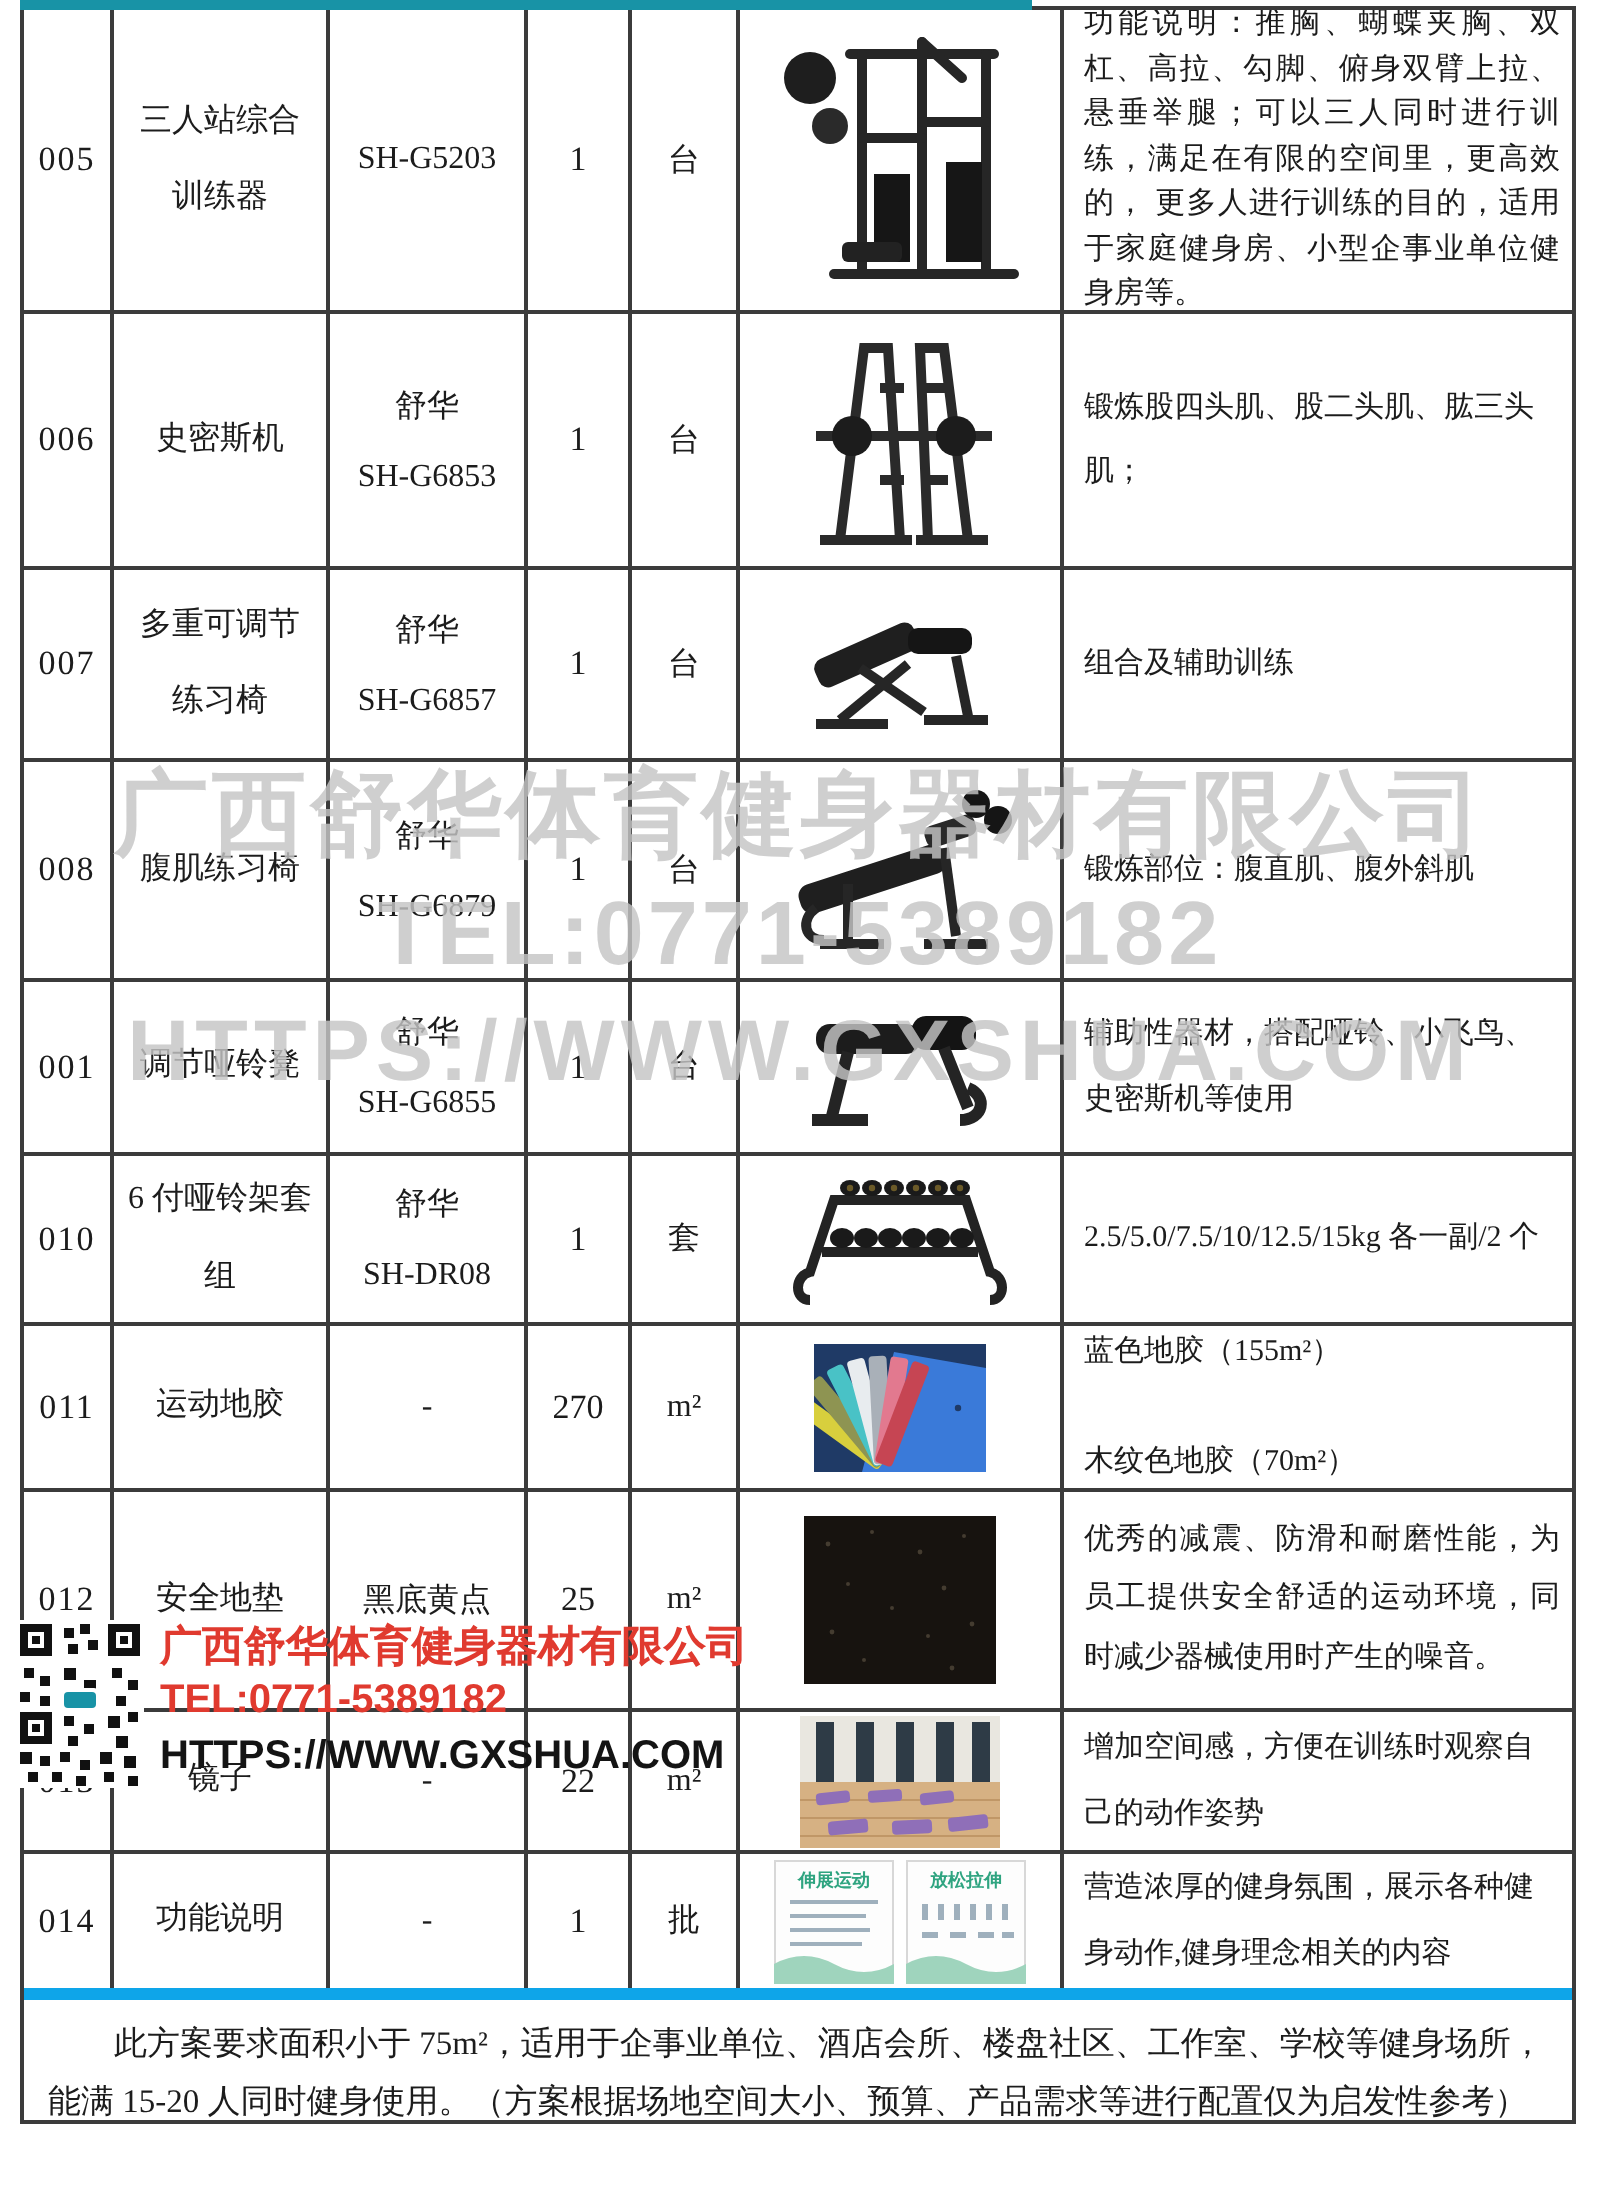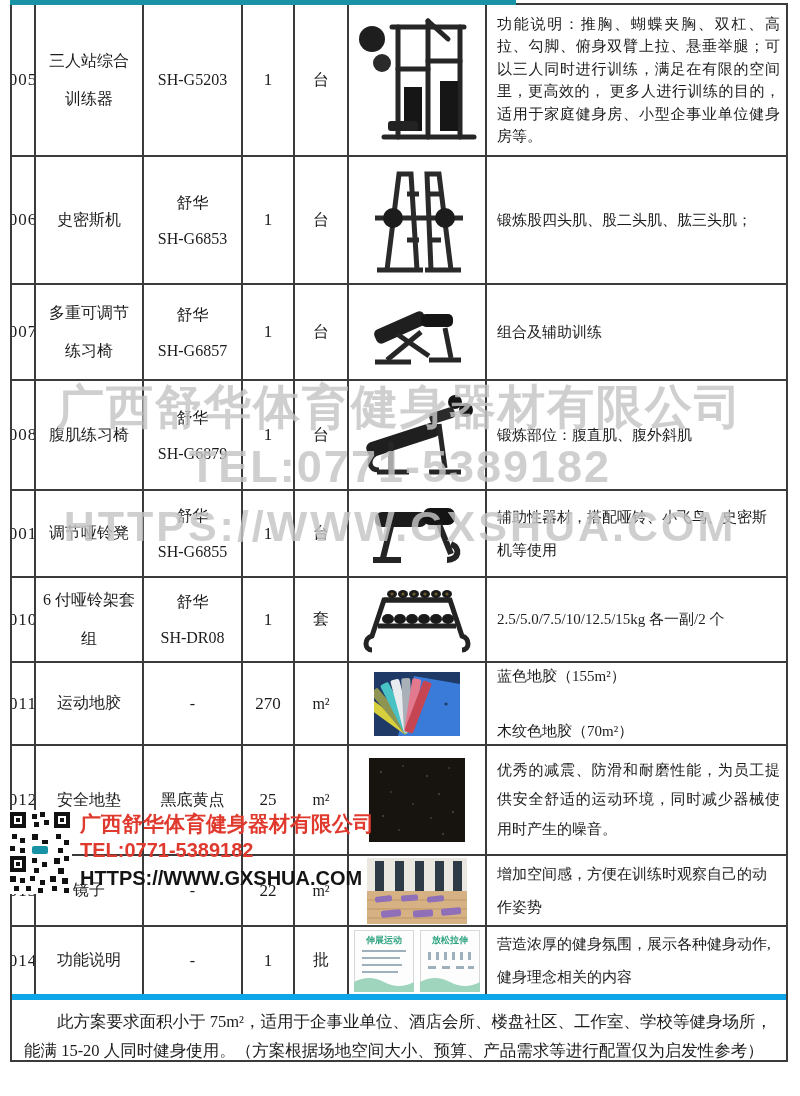--- a/index.html
+++ b/index.html
@@ -13,26 +13,26 @@
     border:2px solid #3b3b3b;box-sizing:border-box;background:#fff;z-index:1;
   }
   .row{display:flex;box-sizing:border-box;border-top:2px solid #3b3b3b;}
   .row:first-child{border-top:none;}
   .cell{
     box-sizing:border-box;border-left:2px solid #3b3b3b;
     display:flex;align-items:center;justify-content:center;
     text-align:center;overflow:hidden;
   }
   .cell:first-child{border-left:none;}
-  .c-no{width:22px;font-size:17px;letter-spacing:1px;}
+  .c-no{width:43px;font-size:17px;letter-spacing:1px;}
   .c-name{width:108px;font-size:16px;line-height:2.4;padding:12px 7px;}
   .c-model{width:99px;font-size:16px;flex-direction:column;gap:16px;padding:0 3px;}
   .c-qty{width:52px;font-size:17px;}
   .c-unit{width:54px;font-size:16px;}
-  .c-img{width:138px;}
+  .c-img{width:162px;}
   .c-desc{
     flex:1;flex-direction:column;align-items:flex-start;justify-content:center;
     text-align:left;font-size:15px;line-height:2.15;padding:2px 6px 2px 10px;
   }
   .c-desc.tight{line-height:1.5;text-align:justify;}
   .c-desc.mid{line-height:1.95;text-align:justify;}
   .c-desc.gap2 > div + div{margin-top:22px;}
   .footer-row{
     border-top:6px solid #0ea5e9;box-sizing:border-box;
     font-size:16.5px;line-height:29px;padding:7px 12px 0 12px;text-indent:2em;

